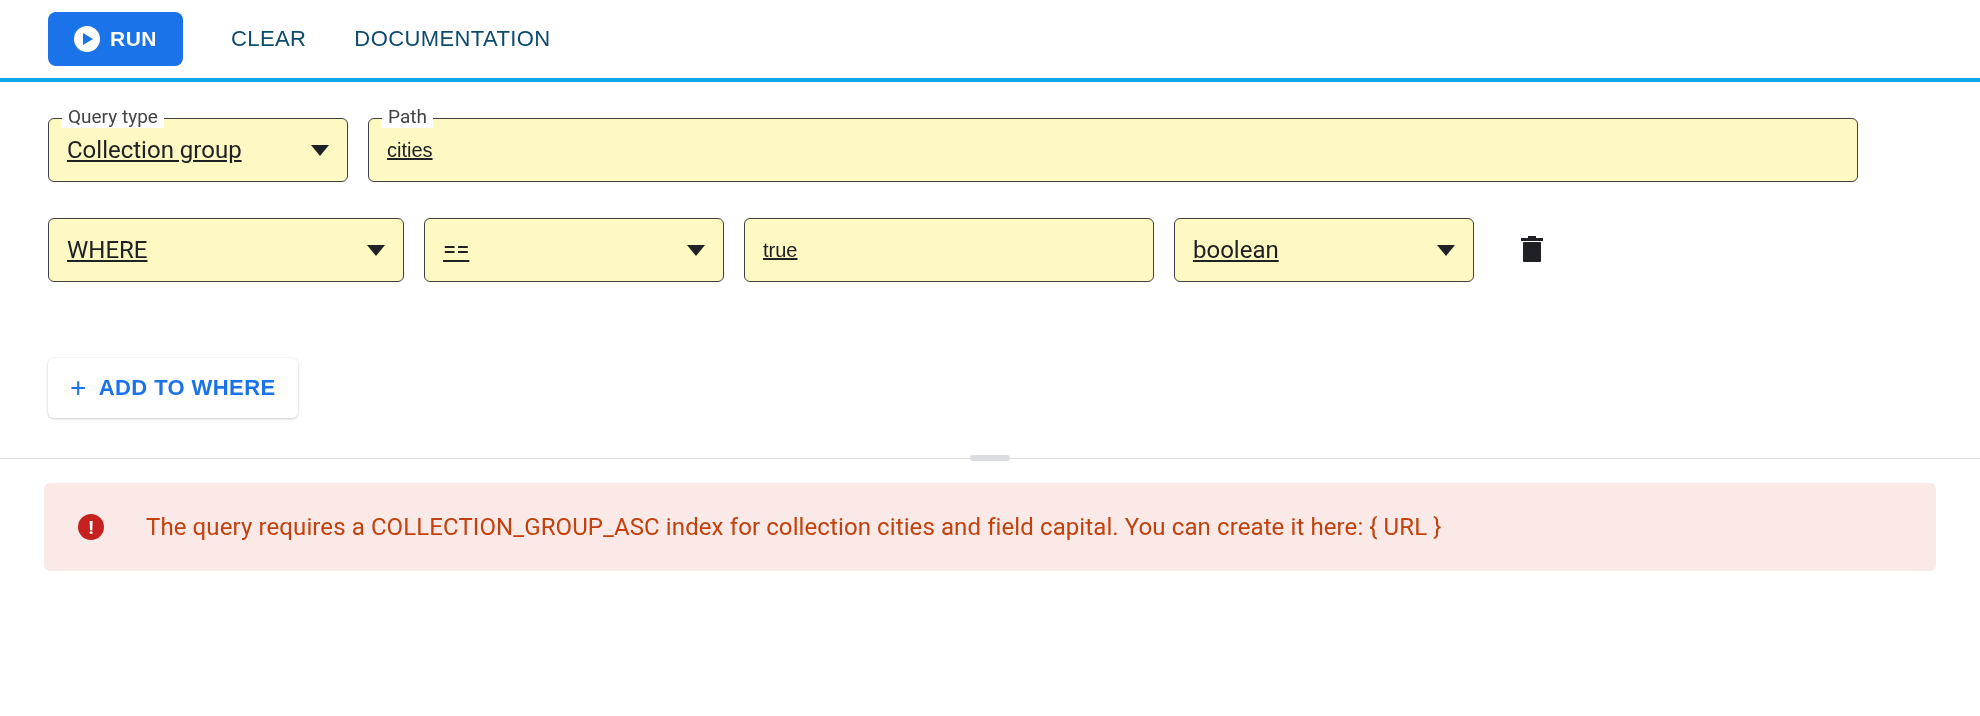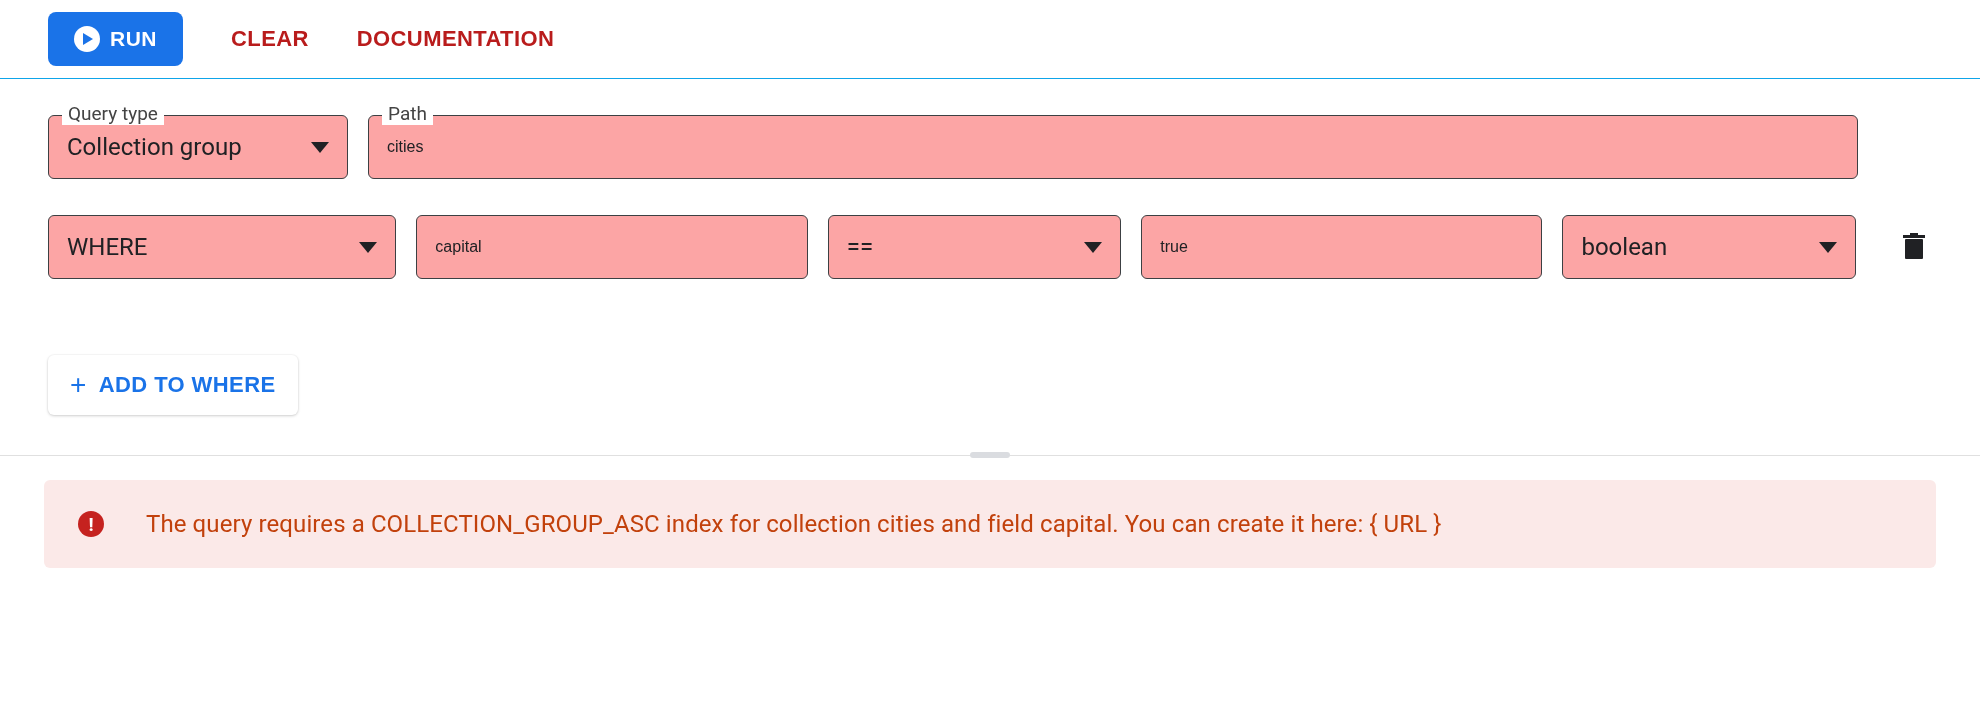--- a/index.html
+++ b/index.html
@@ -7,21 +7,21 @@
     font-family: Roboto, "Helvetica Neue", Arial, sans-serif;
     background: #fff;
     color: #202124;
     width: 1980px;
   }
   .toolbar {
     display: flex;
     align-items: center;
     gap: 48px;
     padding: 12px 48px;
-    border-bottom: 1px solid #0ea5e9;
+    border-bottom: 4px solid #0ea5e9;
   }
   .run-btn {
     display: inline-flex;
     align-items: center;
     gap: 10px;
     background: #1a73e8;
     color: #fff;
     border: none;
     border-radius: 8px;
     padding: 14px 26px;
@@ -35,37 +35,38 @@
     border-radius: 50%;
     background: #fff;
     display: inline-flex;
     align-items: center;
     justify-content: center;
   }
   .run-btn .play svg { display:block; }
   .tb-link {
     background: none;
     border: none;
-    color: #b91c1c;
+    color: #0c4a6e;
     font-size: 22px;
-    font-weight: 700;
+    font-weight: 400;
     letter-spacing: 0.4px;
     cursor: pointer;
   }
 
   .builder {
     padding: 36px 48px 40px 48px;
     border-bottom: 1px solid #e0e0e0;
     position: relative;
   }
   .row {
     display: flex;
     gap: 20px;
     align-items: center;
     margin-bottom: 36px;
+    text-decoration: underline;
   }
   .row:last-of-type { margin-bottom: 0; }
 
   .field {
     position: relative;
   }
   .field-legend {
     position: absolute;
     top: -13px;
     left: 14px;
@@ -76,30 +77,30 @@
   }
   .control {
     height: 64px;
     border: 1px solid #3c4043;
     border-radius: 6px;
     display: flex;
     align-items: center;
     padding: 0 18px;
     font-size: 24px;
     color: #202124;
-    background: #fca5a5;
+    background: #fef9c3;
     cursor: pointer;
     gap: 12px;
     justify-content: space-between;
   }
   .control .value { flex: 1; }
   .control input {
     border: none;
     outline: none;
-    font-size: 16px;
+    font-size: 20px;
     width: 100%;
     background: transparent;
     color: #202124;
   }
   .chev {
     width: 0; height: 0;
     border-left: 9px solid transparent;
     border-right: 9px solid transparent;
     border-top: 11px solid #202124;
     margin-left: 16px;
@@ -214,25 +215,20 @@
     </div>
   </div>
 
   <div class="row">
     <div class="field w-clause">
       <div class="control">
         <span class="value">WHERE</span>
         <span class="chev"></span>
       </div>
     </div>
-    <div class="field w-fieldname">
-      <div class="control">
-        <input type="text" value="capital" style="">
-      </div>
-    </div>
     <div class="field w-op">
       <div class="control">
         <span class="value">==</span>
         <span class="chev"></span>
       </div>
     </div>
     <div class="field w-value">
       <div class="control">
         <input type="text" value="true" style="">
       </div>

